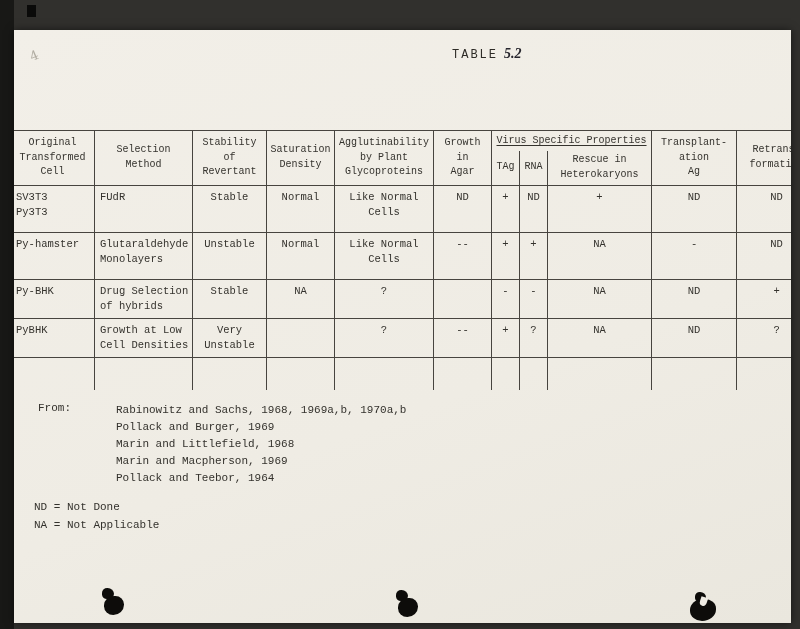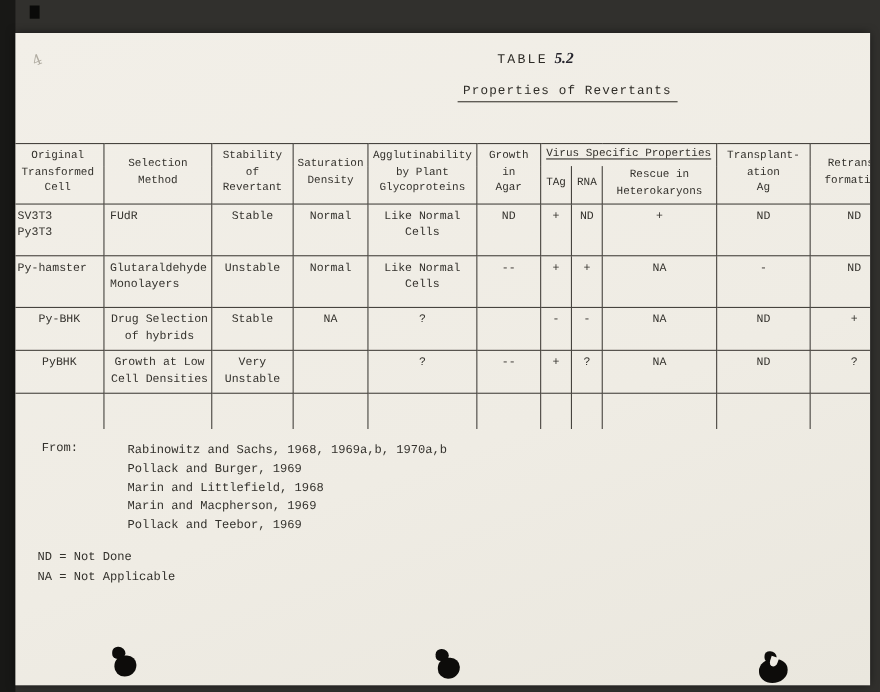--- a/index.html
+++ b/index.html
@@ -50,21 +50,21 @@
     padding:4px 2px; vertical-align:top; text-align:center;
     white-space:pre-line; line-height:1.45; overflow:hidden;
   }
   .revertants thead th {vertical-align:middle; font-size:10px; padding:2px 1px;}
   .revertants th.virus-group {border-bottom:none; vertical-align:top; padding-top:3px; height:14px;margin-left:24px;}
   .revertants .vg-label {text-decoration:underline; text-underline-offset:2px;}
   .revertants tr.h2 th {border-top:none; vertical-align:middle; height:30px;}
   .revertants tbody td:nth-child(1),
   .revertants tbody td:nth-child(2) {text-align:left; padding-left:5px;}
   .revertants tbody tr.r1 td, .revertants tbody tr.r2 td {height:38px;}
-  .revertants tbody tr.r3 td, .revertants tbody tr.r4 td {height:26px;text-align:center;}
+  .revertants tbody tr.r3 td, .revertants tbody tr.r4 td {height:26px;}
   .revertants tbody tr.stub td {height:24px; border-bottom:none;}
   .from-row {position:absolute; top:372px; left:24px; display:flex; font-size:11px;}
   .from-label {width:62px; color:#33312c;}
   .refs {margin-left:16px; line-height:17px; color:#33312c;}
   .legend {position:absolute; top:468px; left:20px; font-size:11px; line-height:18px; color:#33312c;}
   .blob {position:absolute; width:30px; height:32px;}
   .blob .b-top {position:absolute; width:12px; height:11px; background:#0d0c0a; border-radius:50% 62% 55% 48%;}
   .blob .b-bot {position:absolute; top:8px; left:2px; width:20px; height:19px; background:#0d0c0a; border-radius:55% 48% 60% 52%;}
   .blob.b3 .b-top {left:5px; width:11px; height:10px;}
   .blob.b3 .b-bot {top:7px; left:0; width:26px; height:22px;}
@@ -75,21 +75,20 @@
 
 <div class="scene">
   <div class="reg-mark"></div>
 
   <div class="paper">
 
     <div class="pencil-mark">4</div>
 
     <div class="title"><span>TABLE</span><span class="number">5.2</span></div>
 
-    <div class="subtitle">Properties of Revertants</div>
 
     <table class="revertants">
       <colgroup>
         <col style="width:84px">
           <col style="width:98px">
           <col style="width:74px">
         <col style="width:68px">
           <col style="width:99px">
           <col style="width:58px">
         <col style="width:28px">
@@ -206,21 +205,21 @@
       </tbody>
     </table>
 
     <div class="from-row">
       <div class="from-label">From:</div>
       <div class="refs">
         <div>Rabinowitz and Sachs, 1968, 1969a,b, 1970a,b</div>
         <div>Pollack and Burger, 1969</div>
         <div>Marin and Littlefield, 1968</div>
         <div>Marin and Macpherson, 1969</div>
-        <div>Pollack and Teebor, 1969</div>
+        <div>Pollack and Teebor, 1964</div>
       </div>
     </div>
 
     <div class="legend">
       <div>ND = Not Done</div>
       <div>NA = Not Applicable</div>
     </div>
 
     <div class="blob b1" style="left:88px; top:558px;">
       <div class="b-top"></div>

